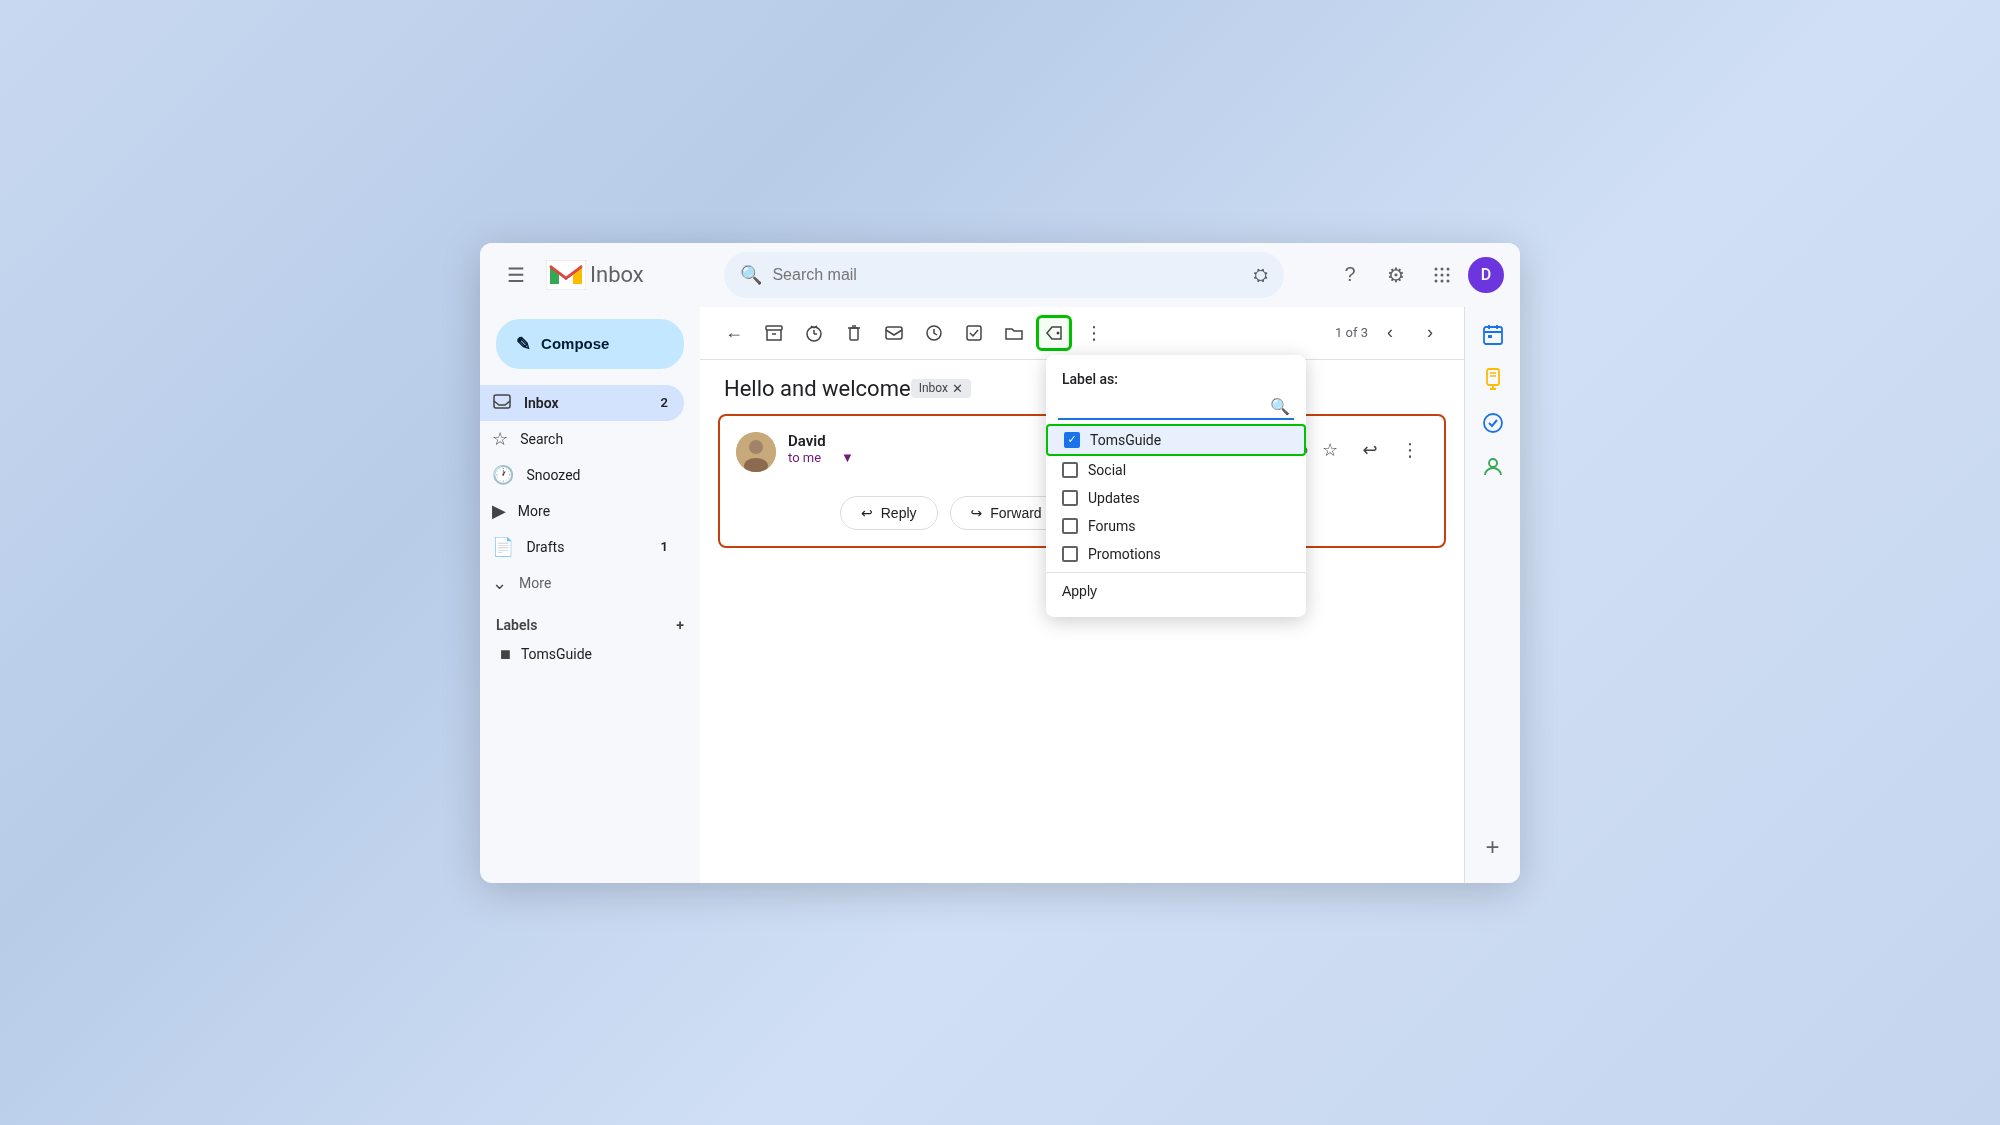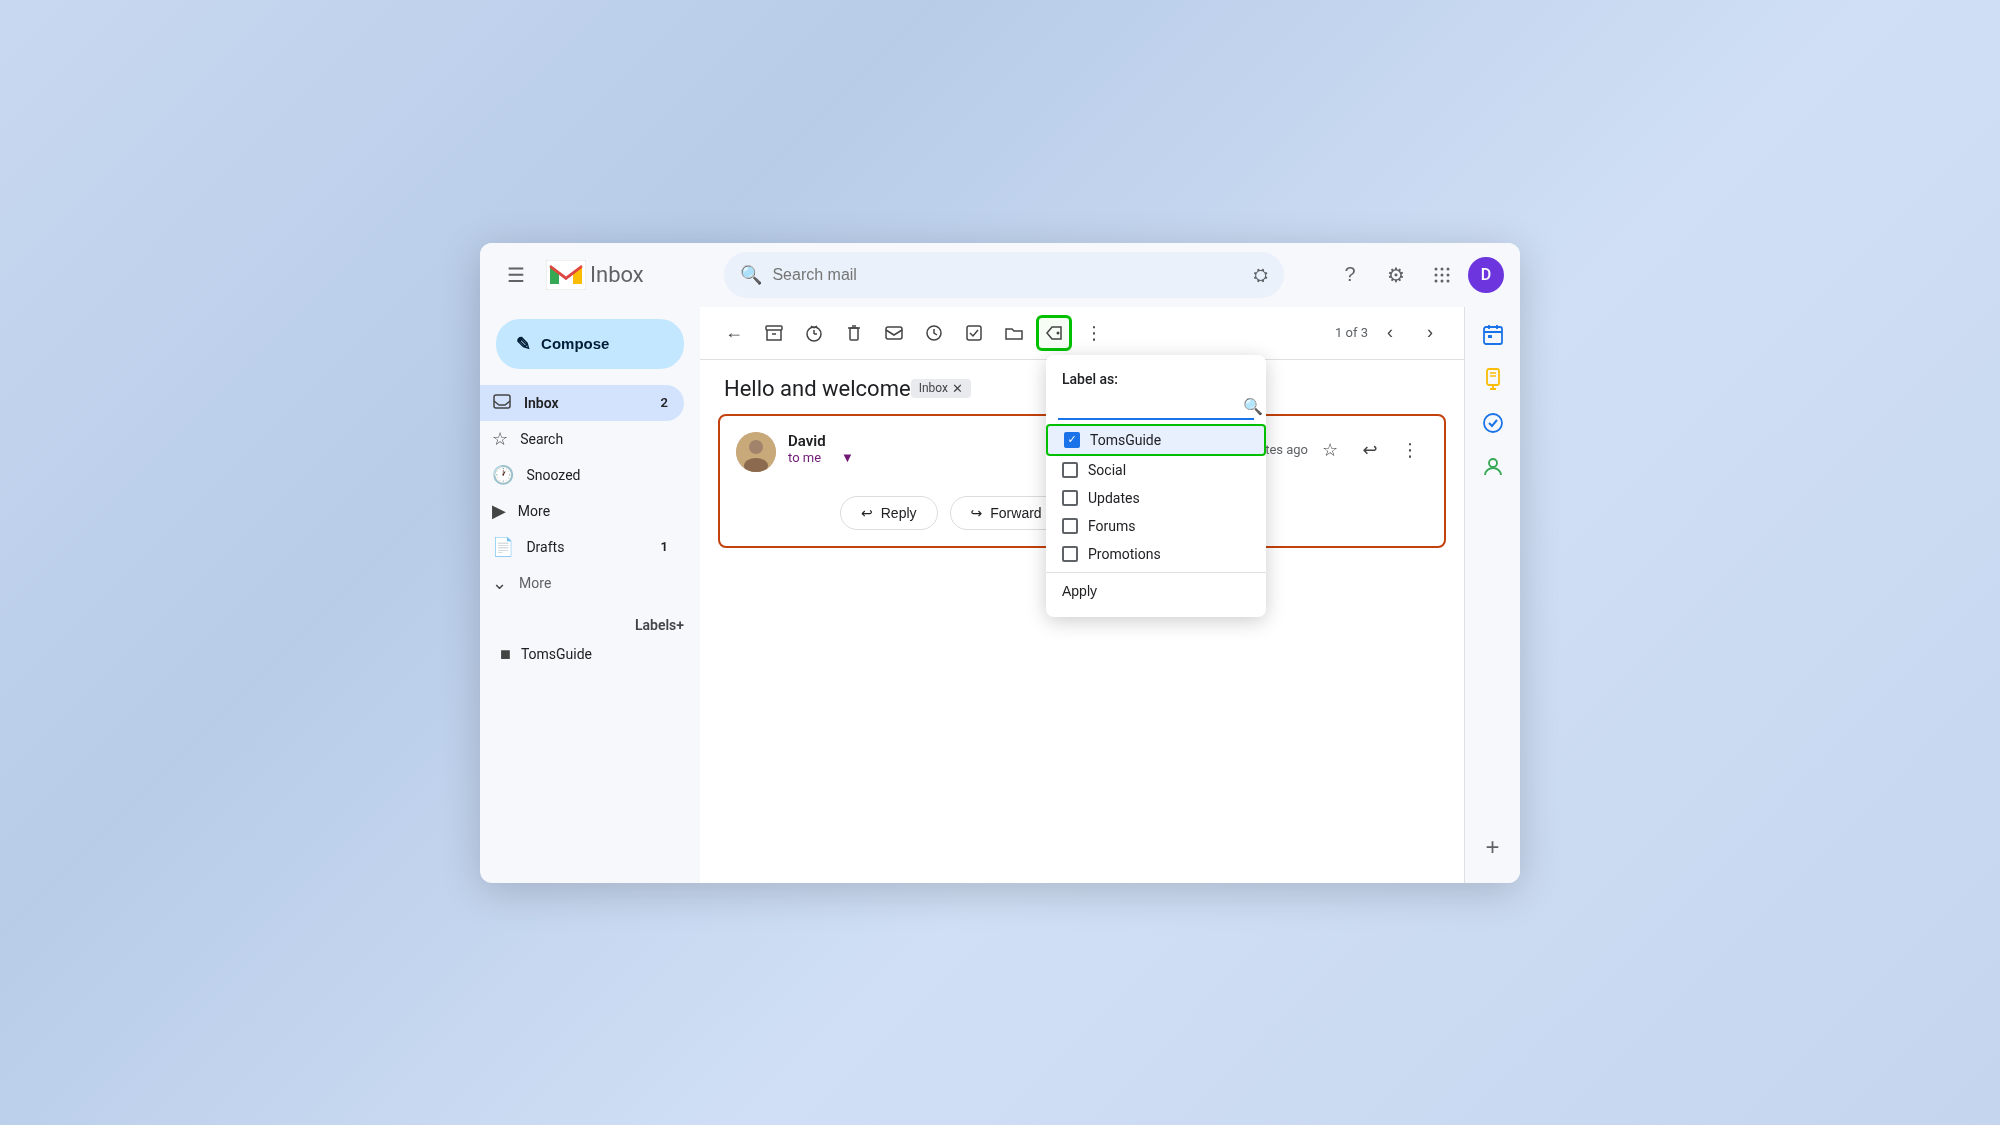--- a/index.html
+++ b/index.html
@@ -145,21 +145,21 @@
       font-size: 13px;
       font-weight: 600;
     }
     .more-item { color: #5f6368; }
     .labels-section {
       padding: 16px 16px 8px 16px;
     }
     .labels-header {
       display: flex;
       align-items: center;
-      justify-content: flex-end;
+      justify-content: space-between;
       font-size: 14px;
       color: #444;
       font-weight: 600;
       margin-bottom: 4px;
     }
     .label-item {
       display: flex;
       align-items: center;
       gap: 10px;
       padding: 6px 4px;
@@ -306,21 +306,21 @@
       font-size: 14px;
       color: #202124;
       cursor: pointer;
       background: white;
     }
     
     .label-dropdown {
       position: absolute;
       top: 48px;
       left: 346px;
-      width: 220px;
+      width: 260px;
       background: white;
       border-radius: 8px;
       box-shadow: 0 4px 20px rgba(0,0,0,0.2);
       z-index: 100;
       padding: 8px 0;
     }
     .label-dropdown-header {
       padding: 8px 16px 4px 16px;
       font-size: 14px;
       color: #202124;

